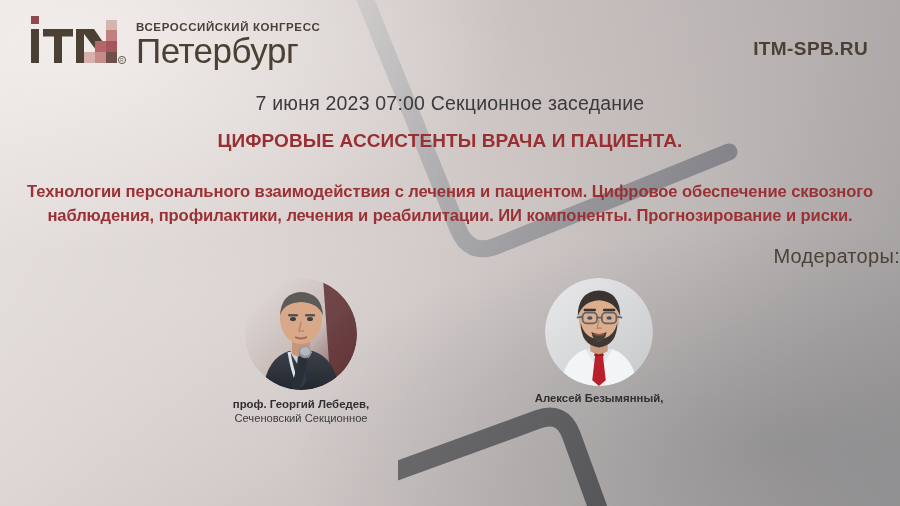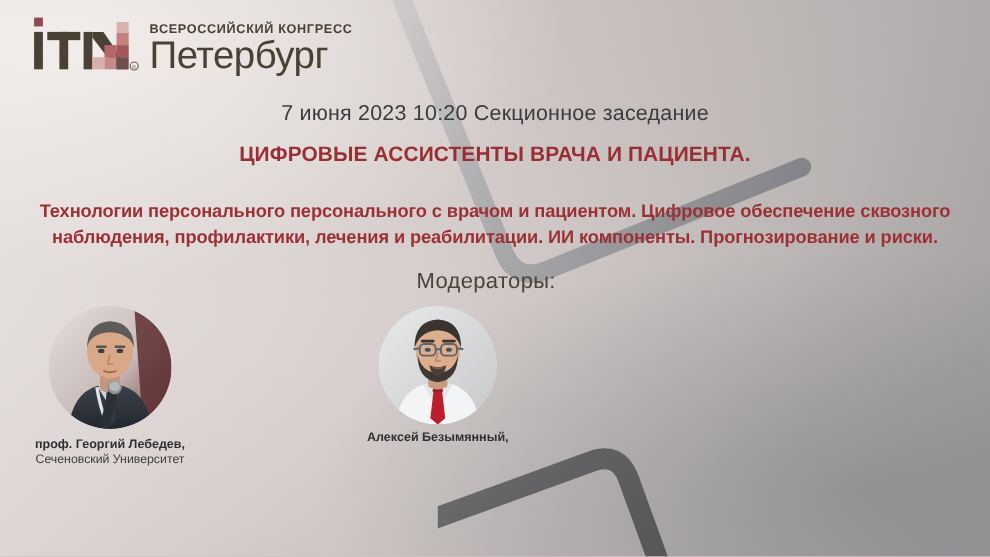--- a/index.html
+++ b/index.html
@@ -87,29 +87,29 @@
   #subtitle-block {
     position:absolute; left:14px; right:14px; top:180px;
     text-align:center;
   }
   #subtitle-block .sl {
     font-size:16.6px; font-weight:bold; color:#9b3134;
     line-height:1.45; letter-spacing:-0.1px; white-space:nowrap;
   }
 
   #moderators-label {
-    position:absolute; left:0; right:16px; top:245px;
-    text-align:center;
+    position:absolute; left:0; right:0; top:245px;
+    text-align:right;
     font-size:20px; color:#4b4238; letter-spacing:0.3px;
   }
 
   
   #people {
     position:absolute; left:0; right:0; top:278px;
-    display:flex; justify-content:flex-start; align-items:flex-start;
+    display:flex; justify-content:center; align-items:flex-start;
     gap:98px;
   }
   .person { width:200px; text-align:center; }
   .avatar {
     width:112px; height:112px; border-radius:50%;
     margin:0 auto; overflow:hidden; position:relative;
   }
   .person.p2 .avatar { width:108px; height:108px; }
   .avatar svg { display:block; width:100%; height:100%; }
   .pname {
@@ -190,29 +190,30 @@
         <circle cx="94" cy="48" r="3.6" fill="none" stroke="#6a5a50" stroke-width="1"></circle>
         <text x="94" y="50.4" font-size="4.6" fill="#6a5a50" text-anchor="middle" font-family="Liberation Sans, sans-serif">R</text>
       </svg>
     </div>
     <div id="logo-words">
       <div id="congress-line">ВСЕРОССИЙСКИЙ КОНГРЕСС</div>
       <div id="city-word">Петербург</div>
     </div>
   </div>
 
-
-  <div id="session-line">7 июня 2023 10:20 Секционное заседание</div>
+  <div id="site-url">ITM-SPB.RU</div>
+
+  <div id="session-line">7 июня 2023 07:00 Секционное заседание</div>
 
   <div id="title-block">
     <div class="tl">ЦИФРОВЫЕ АССИСТЕНТЫ ВРАЧА И ПАЦИЕНТА.</div>
   </div>
 
   <div id="subtitle-block">
-    <div class="sl">Технологии персонального персонального с врачом и пациентом. Цифровое обеспечение сквозного</div>
+    <div class="sl">Технологии персонального взаимодействия с лечения и пациентом. Цифровое обеспечение сквозного</div>
     <div class="sl">наблюдения, профилактики, лечения и реабилитации. ИИ компоненты. Прогнозирование и риски.</div>
   </div>
 
   <div id="moderators-label">Модераторы:</div>
 
   <div id="people">
 
     <div class="person p1">
       <div class="avatar">
         <svg viewBox="0 0 112 112">
@@ -261,21 +262,21 @@
 
             <g transform="rotate(14 58 80)">
               <rect x="54" y="74" width="9" height="38" rx="4" fill="#2a3038"></rect>
               <ellipse cx="58.5" cy="74" rx="6.5" ry="6" fill="#8d9299"></ellipse>
               <ellipse cx="58.5" cy="73" rx="5" ry="4.4" fill="#b3b8bd"></ellipse>
             </g>
           </g>
         </svg>
       </div>
       <div class="pname">проф. Георгий Лебедев,</div>
-      <div class="prole">Сеченовский Университет</div>
+      <div class="prole">Сеченовский Секционное</div>
     </div>
 
     <div class="person p2">
       <div class="avatar">
         <svg viewBox="0 0 112 112">
           <defs>
             <clipPath id="clipB">
                 <circle cx="56" cy="56" r="56"></circle>
               </clipPath>
             <linearGradient id="bgB" x1="0" y1="0" x2="1" y2="1">

